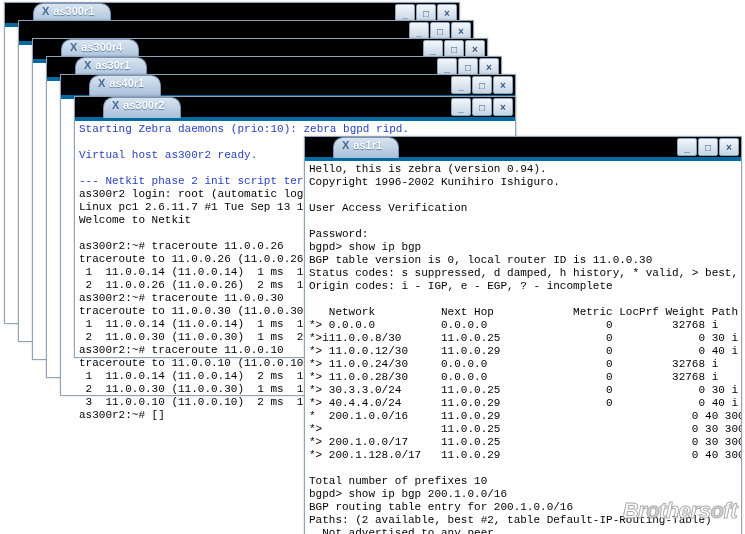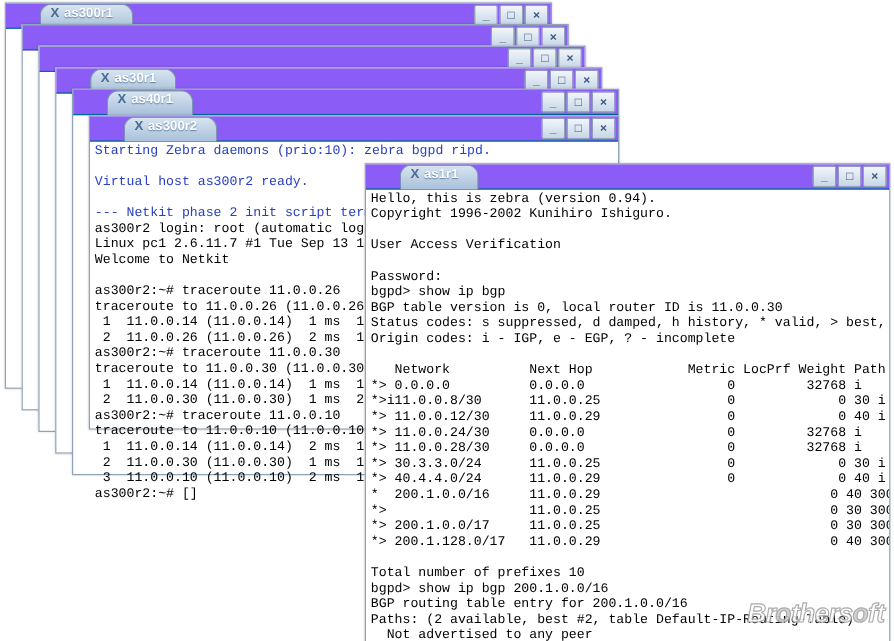--- a/index.html
+++ b/index.html
@@ -1,17 +1,17 @@
 <!DOCTYPE html>
 <html><head>
 <meta charset="utf-8">
 <style>
   html,body{margin:0;padding:0;width:745px;height:534px;background:#fff;font-family:"Bitstream Vera Sans Mono","Courier New",monospace;font-size:11px;color:#000;overflow:hidden}
   .win{position:absolute;border:1px solid #8fa3b8;background:#fff;box-shadow:0 0 2px rgba(0,0,0,.2)}
-  .titlebar{height:20px;border-bottom:1px solid #0369a1;position:relative;background:#8b5cf6}
+  .titlebar{height:20px;border-bottom:4px solid #0369a1;position:relative;background:#000000}
   .title-tab{position:absolute;left:28px;top:0;height:19px;border:1px solid #7a94b3;border-bottom:none;border-top-left-radius:10px;border-top-right-radius:10px;background:linear-gradient(#d8e4f0,#a8c0da);padding:1px 16px 0 8px;line-height:17px;color:#fff;font:bold 11px sans-serif;text-shadow:0 1px 1px #5c7da3}
   .title-x{display:inline-block;margin-right:4px;color:#4a6b93;text-shadow:none;font-weight:bold}
   .winbtns{position:absolute;right:2px;top:1px;height:18px;display:flex;gap:1px}
   .wbtn{width:18px;height:16px;border:1px solid #8fa3b8;background:linear-gradient(#f2f6fa,#c7d6e6);font:bold 10px sans-serif;color:#3b5c84;display:flex;align-items:center;justify-content:center;border-radius:2px;cursor:pointer}
   .term{padding:2px 4px;white-space:pre;line-height:13px;overflow:hidden}
   .blue{color:#2840c0}
   .watermark{position:absolute;right:8px;bottom:10px;font:italic bold 22px sans-serif;color:#fff;-webkit-text-stroke:1px #a4a4a4;letter-spacing:-.5px;opacity:.9;pointer-events:none}
   .watermark .o{color:#ccc}
 </style>
 </head>
@@ -33,20 +33,21 @@
     <div class="winbtns">
       <div class="wbtn">_</div>
       <div class="wbtn">□</div>
       <div class="wbtn">×</div>
     </div>
   </div>
 </div>
 
 <div class="win" style="left:32px;top:38px;width:454px;height:320px">
   <div class="titlebar">
+    <div class="title-tab"><span class="title-x">X</span><span>as300r4</span></div>
     <div class="winbtns">
       <div class="wbtn">_</div>
       <div class="wbtn">□</div>
       <div class="wbtn">×</div>
     </div>
   </div>
 </div>
 
 <div class="win" style="left:46px;top:56px;width:454px;height:320px">
   <div class="titlebar">

